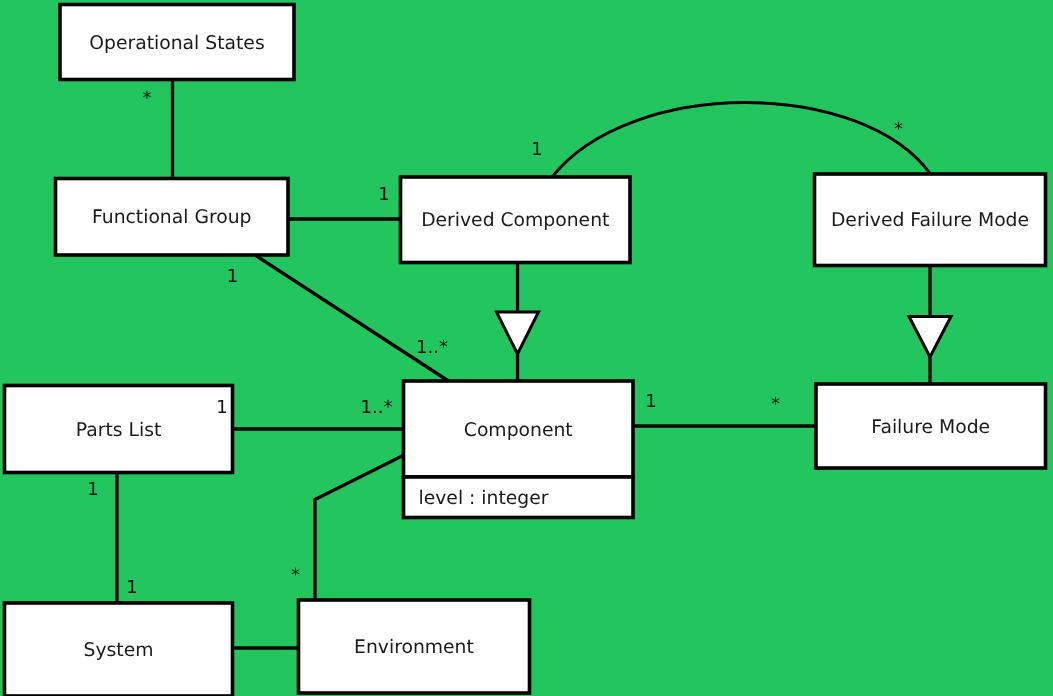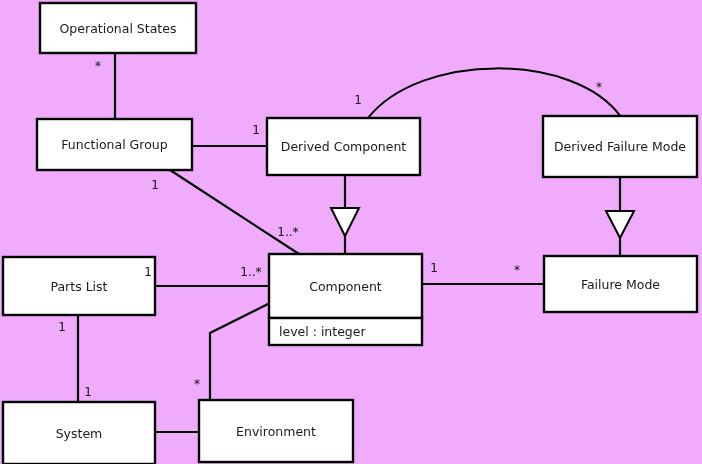--- a/index.html
+++ b/index.html
@@ -10,21 +10,21 @@
   body {
     width: 702px;
     height: 464px;
     font-family: "DejaVu Sans", sans-serif;
     overflow: hidden;
   }
   #diagram-root {
     position: relative;
     width: 702px;
     height: 464px;
-    background: #f0abfc;
+    background: #22c55e;
   }
   svg#uml-canvas {
     display: block;
     width: 702px;
     height: 464px;
   }
   .cls-box {
     fill: #ffffff;
     stroke: #000000;
     stroke-width: 2.4;

